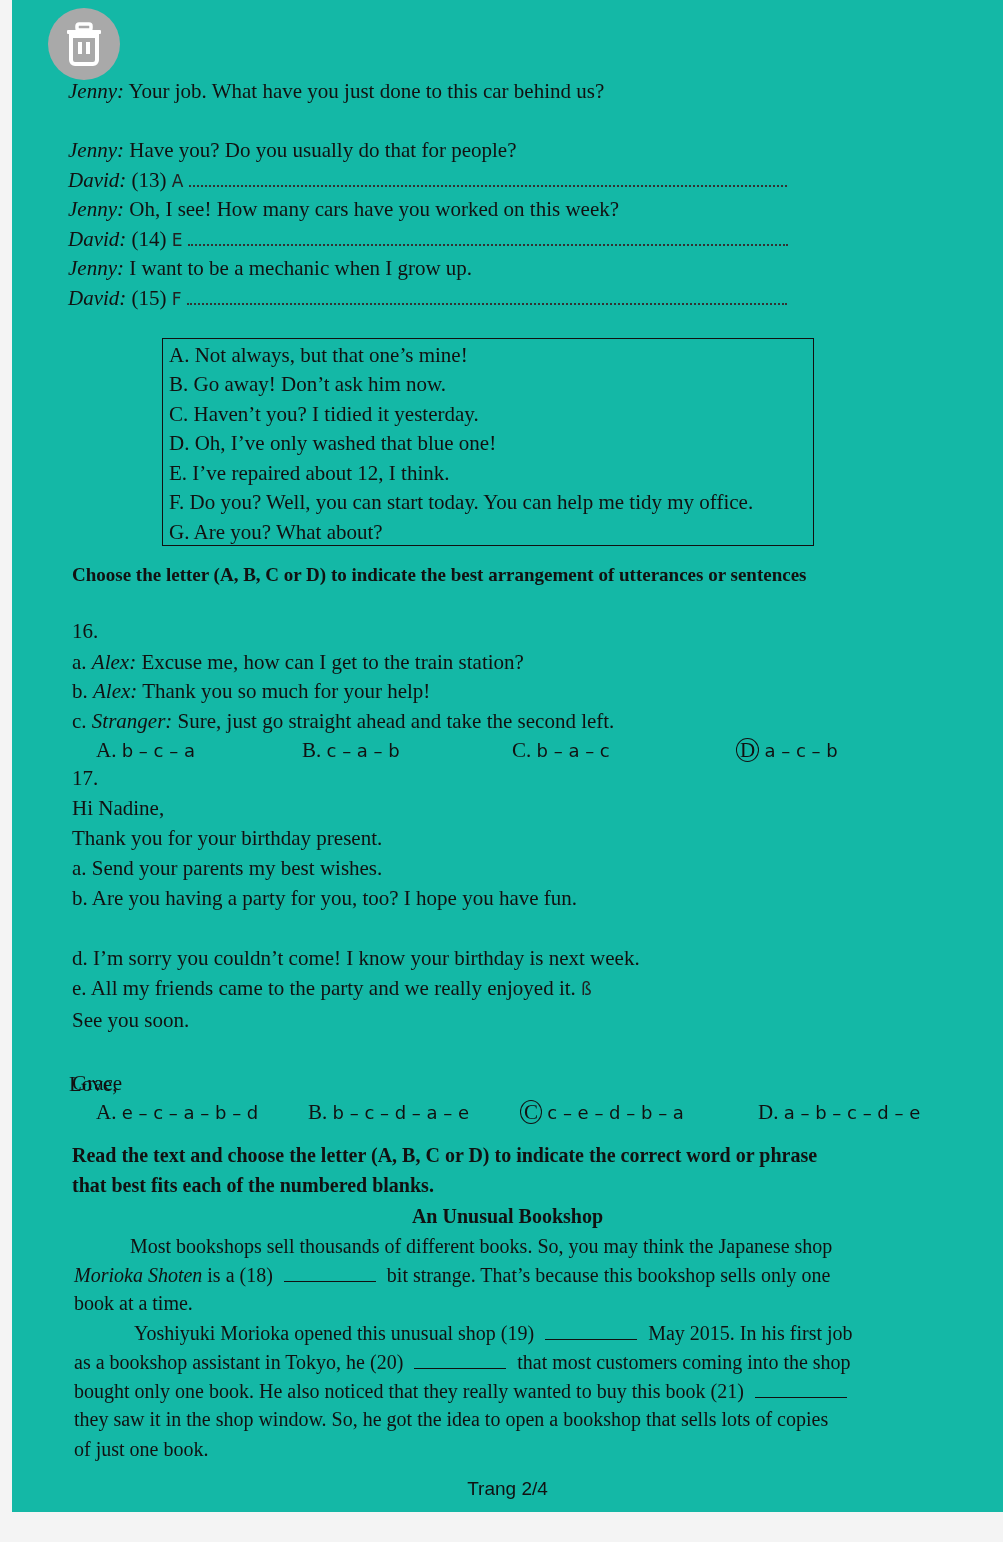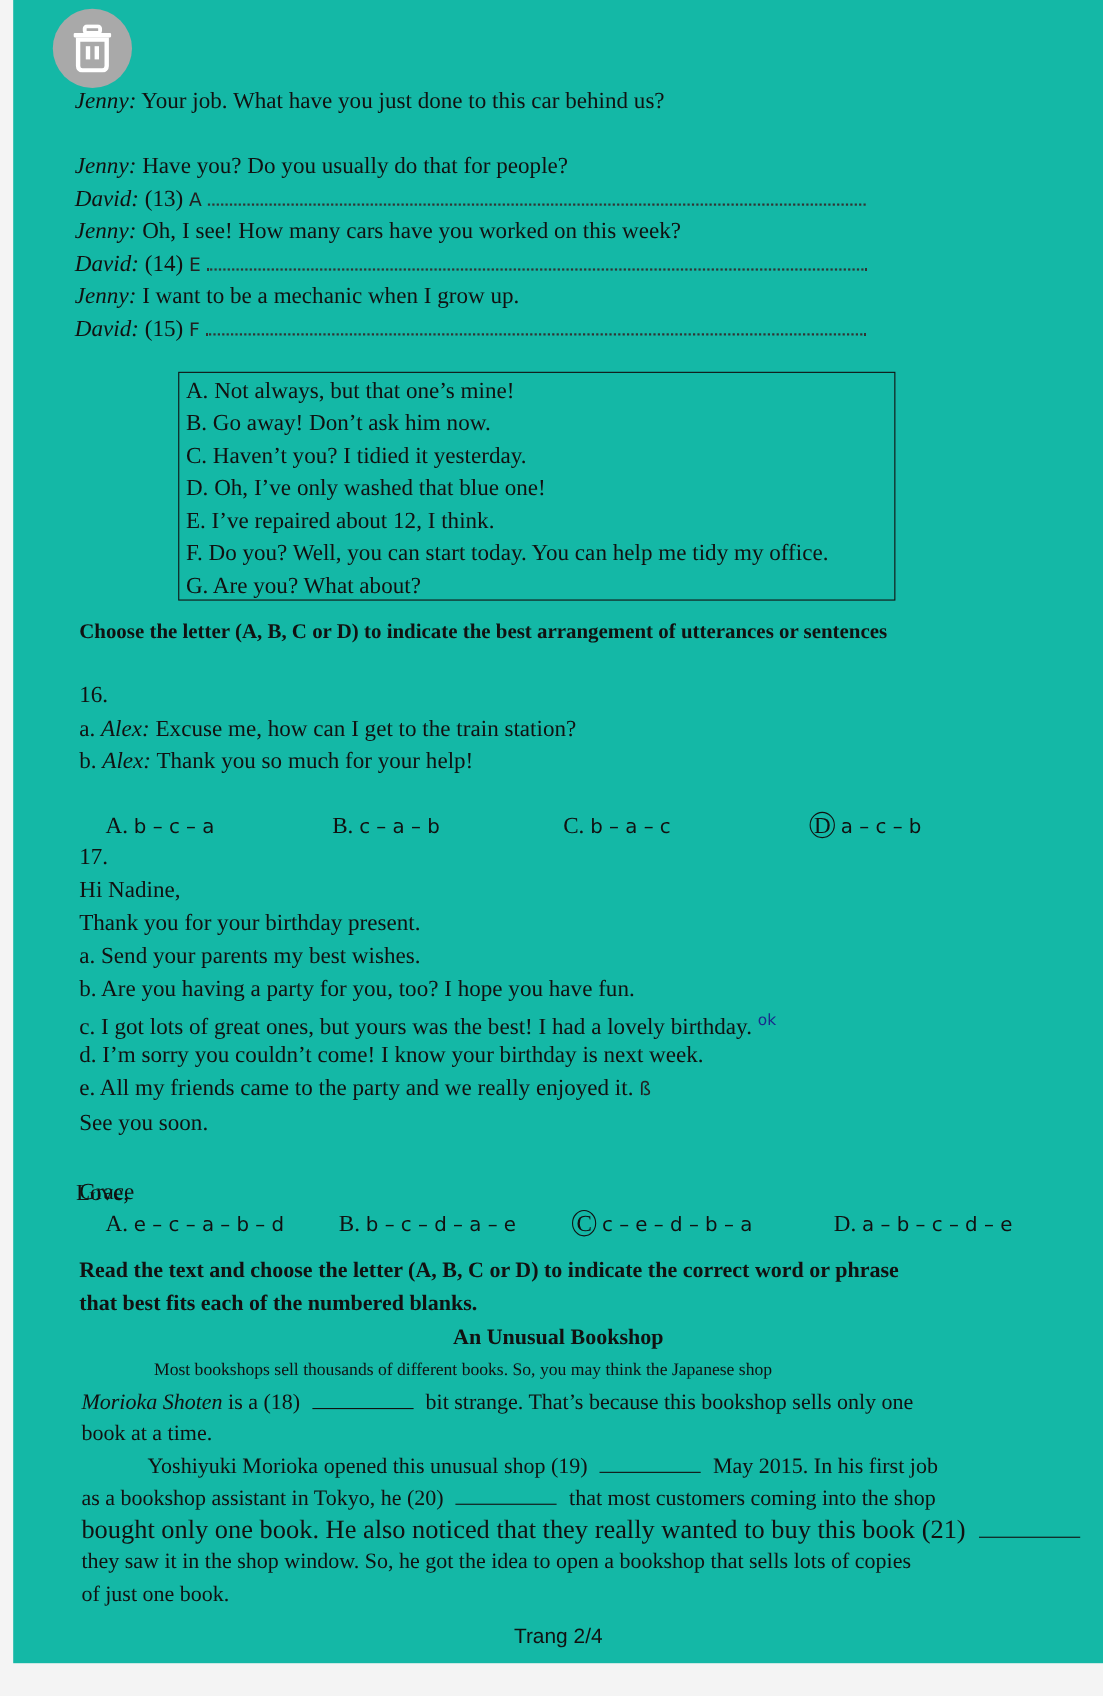--- a/index.html
+++ b/index.html
@@ -127,20 +127,25 @@
   <div class="line" style="left:60px; top:649px;">
     <span>a.</span>
     <span class="spk">Alex:</span>
     <span>Excuse me, how can I get to the train station?</span>
   </div>
   <div class="line" style="left:60px; top:678px;">
     <span>b.</span>
     <span class="spk">Alex:</span>
     <span>Thank you so much for your help!</span>
   </div>
+  <div class="line" style="left:60px; top:708px;">
+    <span>c.</span>
+    <span class="spk">Stranger:</span>
+    <span>Sure, just go straight ahead and take the second left.</span>
+  </div>
   <div class="line" style="left:84px; top:737px;">
     <span>A.</span>
     <span class="mono-opt">b – c – a</span>
   </div>
   <div class="line" style="left:290px; top:737px;">
     <span>B.</span>
     <span class="mono-opt">c – a – b</span>
   </div>
   <div class="line" style="left:500px; top:737px;">
     <span>C.</span>
@@ -155,25 +160,20 @@
   <div class="line" style="left:60px; top:795px;">Hi Nadine,</div>
   <div class="line" style="left:60px; top:825px;">Thank you for your birthday present.</div>
   <div class="line" style="left:60px; top:855px;">
     <span>a.</span>
     <span>Send your parents my best wishes.</span>
   </div>
   <div class="line" style="left:60px; top:885px;">
     <span>b.</span>
     <span>Are you having a party for you, too? I hope you have fun.</span>
   </div>
-  <div class="line" style="left:60px; top:915px;">
-    <span>c.</span>
-    <span>I got lots of great ones, but yours was the best! I had a lovely birthday.</span>
-    <span class="hw hw-blue" style="vertical-align:super;">ok</span>
-  </div>
   <div class="line" style="left:60px; top:945px;">
     <span>d.</span>
     <span>I’m sorry you couldn’t come! I know your birthday is next week.</span>
   </div>
   <div class="line" style="left:60px; top:975px;">
     <span>e.</span>
     <span>All my friends came to the party and we really enjoyed it.</span>
     <span class="hw">ß</span>
   </div>
   <div class="line" style="left:60px; top:1007px;">See you soon.</div>
@@ -193,39 +193,39 @@
   </div>
   <div class="line" style="left:746px; top:1099px;">
     <span>D.</span>
     <span class="mono-opt">a – b – c – d – e</span>
   </div>
 
   <div class="line bold" style="left:60px; top:1142px; font-size:20px;">Read the text and choose the letter (A, B, C or D) to indicate the correct word or phrase</div>
   <div class="line bold" style="left:60px; top:1172px; font-size:20px;">that best fits each of the numbered blanks.</div>
   <div class="line bold" style="left:0; width:991px; text-align:center; top:1203px; font-size:20px;">An Unusual Bookshop</div>
 
-  <div class="line" style="left:128px; top:1233px; font-size:16px;">Most bookshops sell thousands of different books. So, you may think the Japanese shop</div>
+  <div class="line" style="left:118px; top:1233px; font-size:20px;">Most bookshops sell thousands of different books. So, you may think the Japanese shop</div>
   <div class="line" style="left:62px; top:1262px; font-size:20px;">
     <span class="spk">Morioka Shoten</span><span> is a (18)</span>
     <span class="blank"></span>
     <span>bit strange. That’s because this bookshop sells only one</span>
   </div>
   <div class="line" style="left:62px; top:1290px; font-size:20px;">book at a time.</div>
 
   <div class="line" style="left:122px; top:1320px; font-size:20px;">
     <span>Yoshiyuki Morioka opened this unusual shop (19)</span>
     <span class="blank"></span>
     <span>May 2015. In his first job</span>
   </div>
   <div class="line" style="left:62px; top:1349px; font-size:20px;">
     <span>as a bookshop assistant in Tokyo, he (20)</span>
     <span class="blank"></span>
     <span>that most customers coming into the shop</span>
   </div>
-  <div class="line" style="left:62px; top:1378px; font-size:24px;">
+  <div class="line" style="left:62px; top:1378px; font-size:20px;">
     <span>bought only one book. He also noticed that they really wanted to buy this book (21)</span>
     <span class="blank"></span>
   </div>
   <div class="line" style="left:62px; top:1406px; font-size:20px;">they saw it in the shop window. So, he got the idea to open a bookshop that sells lots of copies</div>
   <div class="line" style="left:62px; top:1436px; font-size:20px;">of just one book.</div>
 
   <div class="footer">Trang 2/4</div>
 </div>
 
 </body></html>

